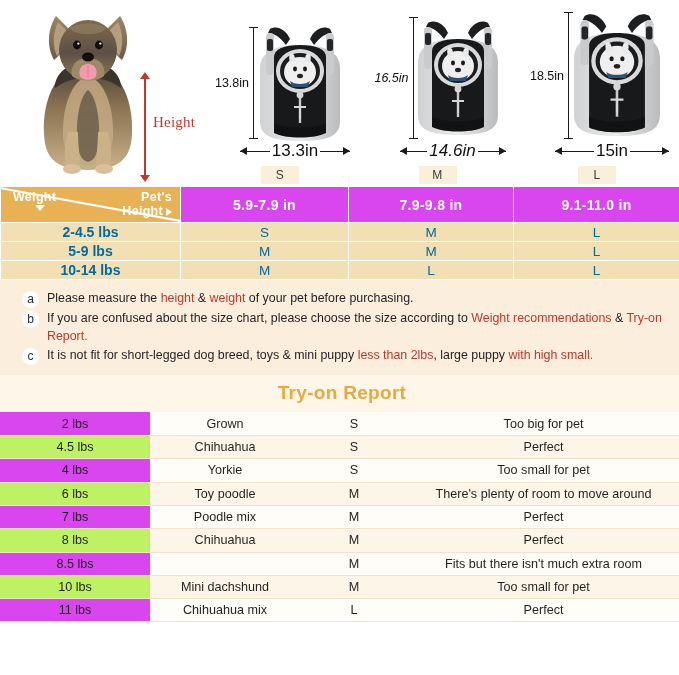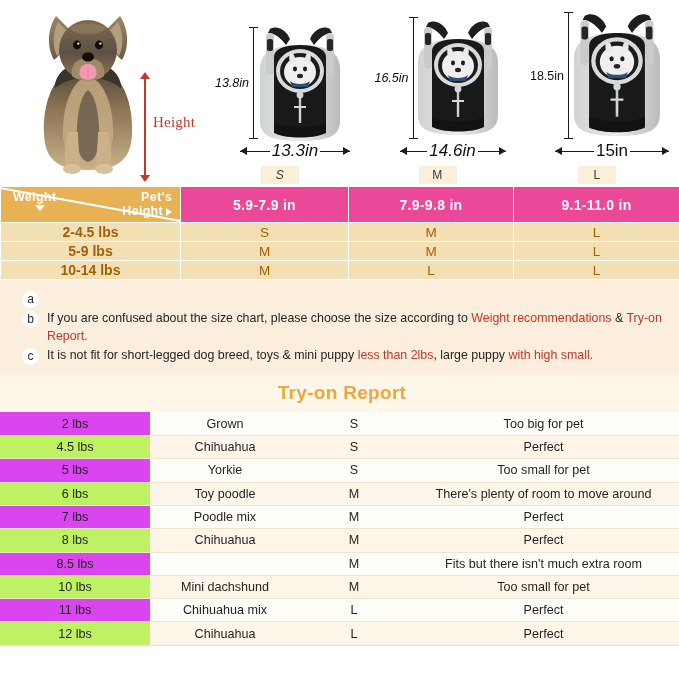--- a/index.html
+++ b/index.html
@@ -52,21 +52,21 @@
   }
 
   
   .bag-col {
     position: relative;
     height: 186px;
     display: flex; flex-direction: column;
     align-items: center; justify-content: flex-end;
     padding-bottom: 2px;
   }
-  .bag-col.s { width: 160px; flex: 0 0 160px; font-style: italic; }
+  .bag-col.s { width: 160px; flex: 0 0 160px; }
   .bag-col.m { width: 155px; flex: 0 0 155px; }
   .bag-col.l { width: 164px; flex: 0 0 164px; }
 
   .bag-stage { position: relative; }
   .bag-stage.s { width: 152px; height: 148px; }
   .bag-stage.m { width: 148px; height: 158px; font-style: italic; }
   .bag-stage.l { width: 156px; height: 166px; }
 
   .v-dim {
     position: absolute; left: 0; top: 12px; bottom: 24px;
@@ -124,21 +124,21 @@
     width: 679px;
     border-collapse: collapse;
     table-layout: fixed;
   }
   .size-table th, .size-table td {
     border: 1px solid #ffffff;
     text-align: center;
     vertical-align: middle;
   }
   .size-table thead th {
-    background: #ec4899;
+    background: #d946ef;
     color: #ffffff;
     font-size: 14px;
     font-weight: bold;
     height: 36px;
     letter-spacing: .3px;
   }
   .corner-cell {
     position: relative;
     background: #e8b254 !important;
     padding: 0 !important;
@@ -168,21 +168,21 @@
   .corner-cell .h-lbl .tri-right {
     display: inline-block; margin-left: 3px;
     width: 0; height: 0;
     border-top: 4px solid transparent;
     border-bottom: 4px solid transparent;
     border-left: 6px solid #fff;
     vertical-align: middle;
   }
   .size-table tbody td {
     background: #f2dfb4;
-    color: #a16207;
+    color: #0369a1;
     font-size: 13.5px;
     height: 18px;
   }
   .size-table tbody td.weight-cell { font-weight: bold; font-size: 14px; }
 
   
   .notes {
     width: 679px;
     background: #fbeedd;
     padding: 9px 0 9px 0;
@@ -481,20 +481,21 @@
       <td>M</td>
       <td>L</td>
       <td>L</td>
     </tr>
   </tbody>
 </table>
 
 <div class="notes">
   <div class="note-row">
     <span class="note-badge">a</span>
+    <span class="note-text" id="note-0"><span>Please measure the </span><span class="hl">height</span><span> &amp; </span><span class="hl">weight</span><span> of your pet before purchasing.</span></span>
   </div>
   <div class="note-row">
     <span class="note-badge">b</span>
     <span class="note-text" id="note-1"><span>If you are confused about the size chart, please choose the size according to </span><span class="hl">Weight recommendations</span><span> &amp; </span><span class="hl">Try-on Report.</span></span>
   </div>
   <div class="note-row">
     <span class="note-badge">c</span>
     <span class="note-text" id="note-2"><span>It is not fit for short-legged dog breed, toys &amp; mini puppy </span><span class="hl">less than 2lbs</span><span>, large puppy </span><span class="hl">with high small.</span></span>
   </div>
 </div>
@@ -515,21 +516,21 @@
           <td class="c-size">S</td>
           <td class="c-comment">Too big for pet</td>
         </tr>
         <tr class="alt">
           <td class="c-weight">4.5 lbs</td>
           <td class="c-breed">Chihuahua</td>
           <td class="c-size">S</td>
           <td class="c-comment">Perfect</td>
         </tr>
         <tr>
-          <td class="c-weight">5 lbs</td>
+          <td class="c-weight">4 lbs</td>
           <td class="c-breed">Yorkie</td>
           <td class="c-size">S</td>
           <td class="c-comment">Too small for pet</td>
         </tr>
         <tr class="alt">
           <td class="c-weight">6 lbs</td>
           <td class="c-breed">Toy poodle</td>
           <td class="c-size">M</td>
           <td class="c-comment">There's plenty of room to move around</td>
         </tr>
@@ -556,21 +557,15 @@
           <td class="c-breed">Mini dachshund</td>
           <td class="c-size">M</td>
           <td class="c-comment">Too small for pet</td>
         </tr>
         <tr>
           <td class="c-weight">11 lbs</td>
           <td class="c-breed">Chihuahua mix</td>
           <td class="c-size">L</td>
           <td class="c-comment">Perfect</td>
         </tr>
-        <tr class="alt">
-          <td class="c-weight">12 lbs</td>
-          <td class="c-breed">Chihuahua</td>
-          <td class="c-size">L</td>
-          <td class="c-comment">Perfect</td>
-        </tr>
       </tbody>
   </table>
 </div>
 
 </body></html>

